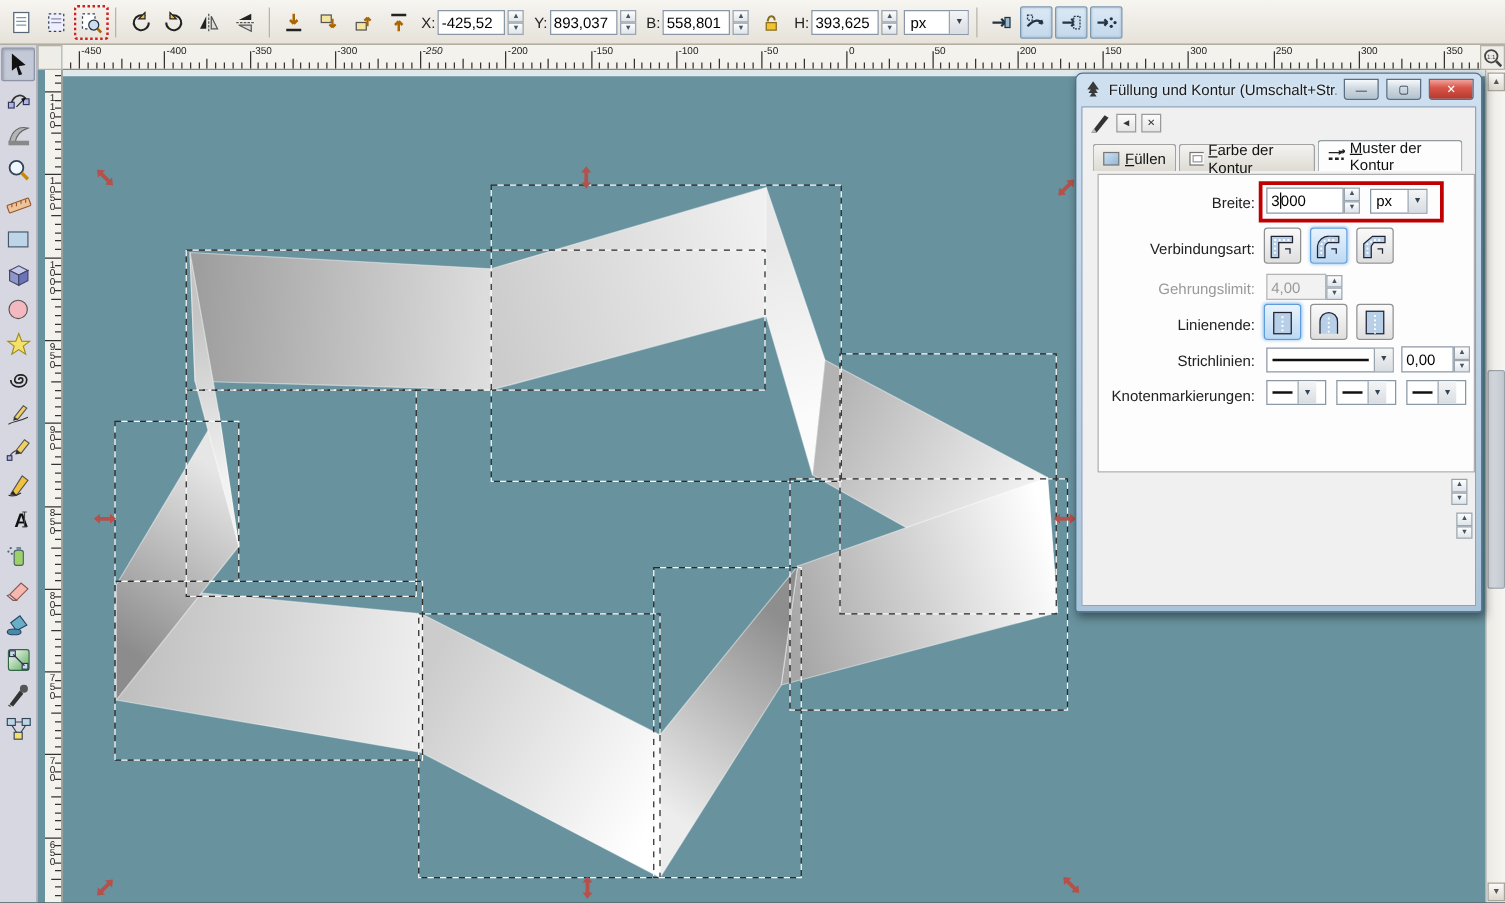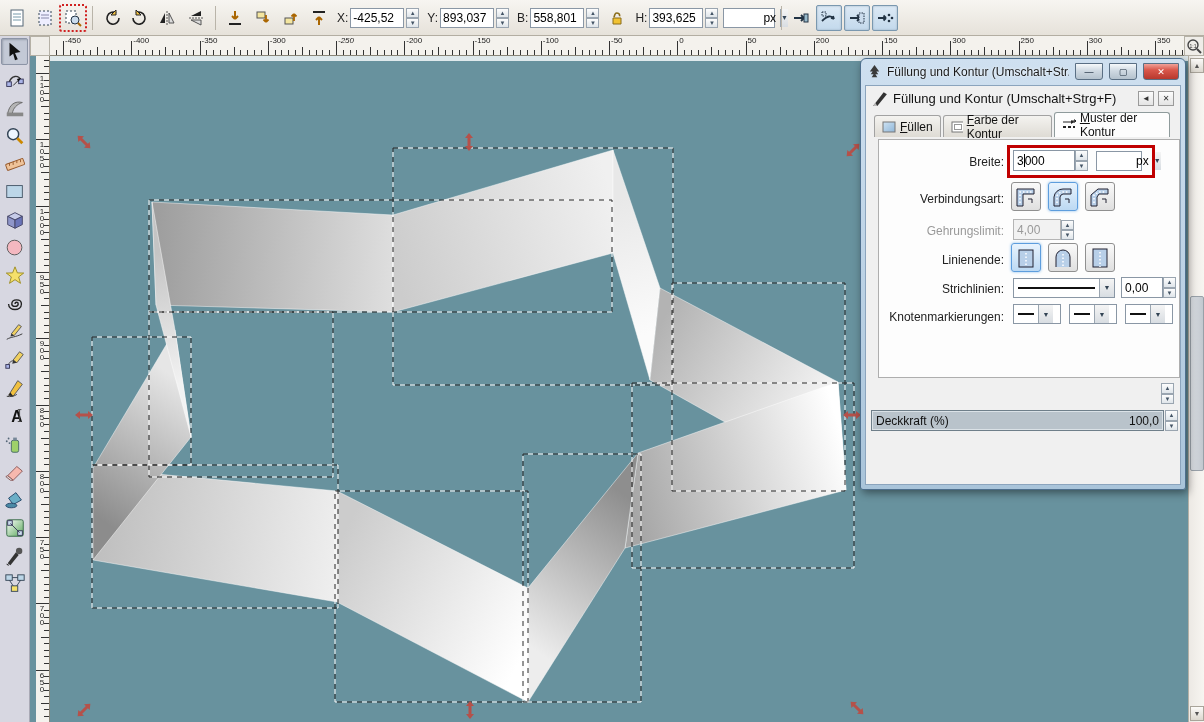--- a/index.html
+++ b/index.html
@@ -15,21 +15,21 @@
   .tbtn.redhl{outline:2px dotted #d02020;outline-offset:-1px;}
   .tsep{width:1px;height:24px;background:#b9b4a9;margin:0 4px;flex:0 0 auto;}
   .tfield{display:flex;align-items:center;gap:2px;margin:0 3px;flex:0 0 auto;}
   .tfield label{font-size:12px;color:#222;}
   .tentry{width:54px;height:20px;border:1px solid #8a97a5;background:#fff;font-size:12px;
     padding:1px 2px;display:flex;align-items:center;overflow:hidden;white-space:nowrap;}
   .spin{width:13px;height:20px;display:flex;flex-direction:column;flex:0 0 auto;}
   .spin div{flex:1;border:1px solid #9aa5b0;background:linear-gradient(#fdfdfd,#dfe5ea);
     font-size:6px;line-height:8px;text-align:center;color:#456;}
   .combo{height:20px;border:1px solid #8a97a5;background:#fff;display:flex;align-items:center;}
-  .combo .cval{font-size:12px;padding:0 4px;flex:1;margin-left:35px;}
+  .combo .cval{font-size:12px;padding:0 4px;flex:1;}
   .combo .cbtn{width:15px;height:100%;background:linear-gradient(#f5f5f5,#d8dde2);
     border-left:1px solid #9aa5b0;font-size:7px;display:flex;align-items:center;justify-content:center;color:#345;}
   
   #corner{position:absolute;left:30px;top:36px;width:20px;height:20px;background:#efede8;border:1px solid #b5b1a6;z-index:20;}
   #hruler{position:absolute;left:50px;top:36px;width:1134px;height:20px;background:#f4f2ed;border-bottom:1px solid #8a8678;z-index:20;overflow:hidden;}
   #vruler{position:absolute;left:36px;top:56px;width:14px;height:666px;background:#f4f2ed;border-right:1px solid #8a8678;z-index:20;overflow:hidden;}
   .htick{position:absolute;bottom:0;width:1px;background:#333;}
   .vtick{position:absolute;right:0;height:1px;background:#333;}
   .hlab{position:absolute;top:0;font-size:8px;color:#222;}
   .vlab{position:absolute;left:1px;font-size:8px;color:#222;line-height:7px;text-align:center;width:10px;}
@@ -811,21 +811,20 @@
       <span class="winbtn">—</span>
       <span class="winbtn">▢</span>
       <span class="winbtn close">✕</span>
     </div>
     <div id="dlg-client">
       <div id="panel-head">
         <svg width="17" height="17" viewBox="0 0 16 16">
             <path d="M1 15 L11 2 L14 4 L5 15 Z" fill="#333"></path>
             <path d="M1 15 L5 15 L3 12 Z" fill="#bbb"></path>
           </svg>
-        <span class="ptext">Füllung und Kontur (Umschalt+Strg+F)</span>
         <span class="pbtn">◄</span>
         <span class="pbtn">✕</span>
       </div>
       <div id="tabs">
         <span class="tab">
           <svg width="14" height="12">
               <defs>
                 <linearGradient id="tg1" x1="0" y1="0" x2="1" y2="1">
                   <stop offset="0" stop-color="#cfe3f3"></stop>
                   <stop offset="1" stop-color="#8fb6d8"></stop>
@@ -956,24 +955,20 @@
               <span class="cbtn">▼</span>
             </span>
           </div>
       </div>
 
       <span class="spin" style="position:absolute;left:295px;top:297px;height:21px">
           <div>▲</div>
           <div>▼</div>
         </span>
 
-      <div class="sliderbar filled" style="left:5px;top:324px;width:293px">
-        <span>Deckkraft (%)</span>
-        <span>100,0</span>
-      </div>
       <span class="spin" style="position:absolute;left:299px;top:324px;height:21px">
           <div>▲</div>
           <div>▼</div>
         </span>
     </div>
   </div>
 
   <div id="vsb">
     <span class="sbtn" style="top:22px">▲</span>
     <div id="sthumb" style="top:260px;height:175px"></div>

